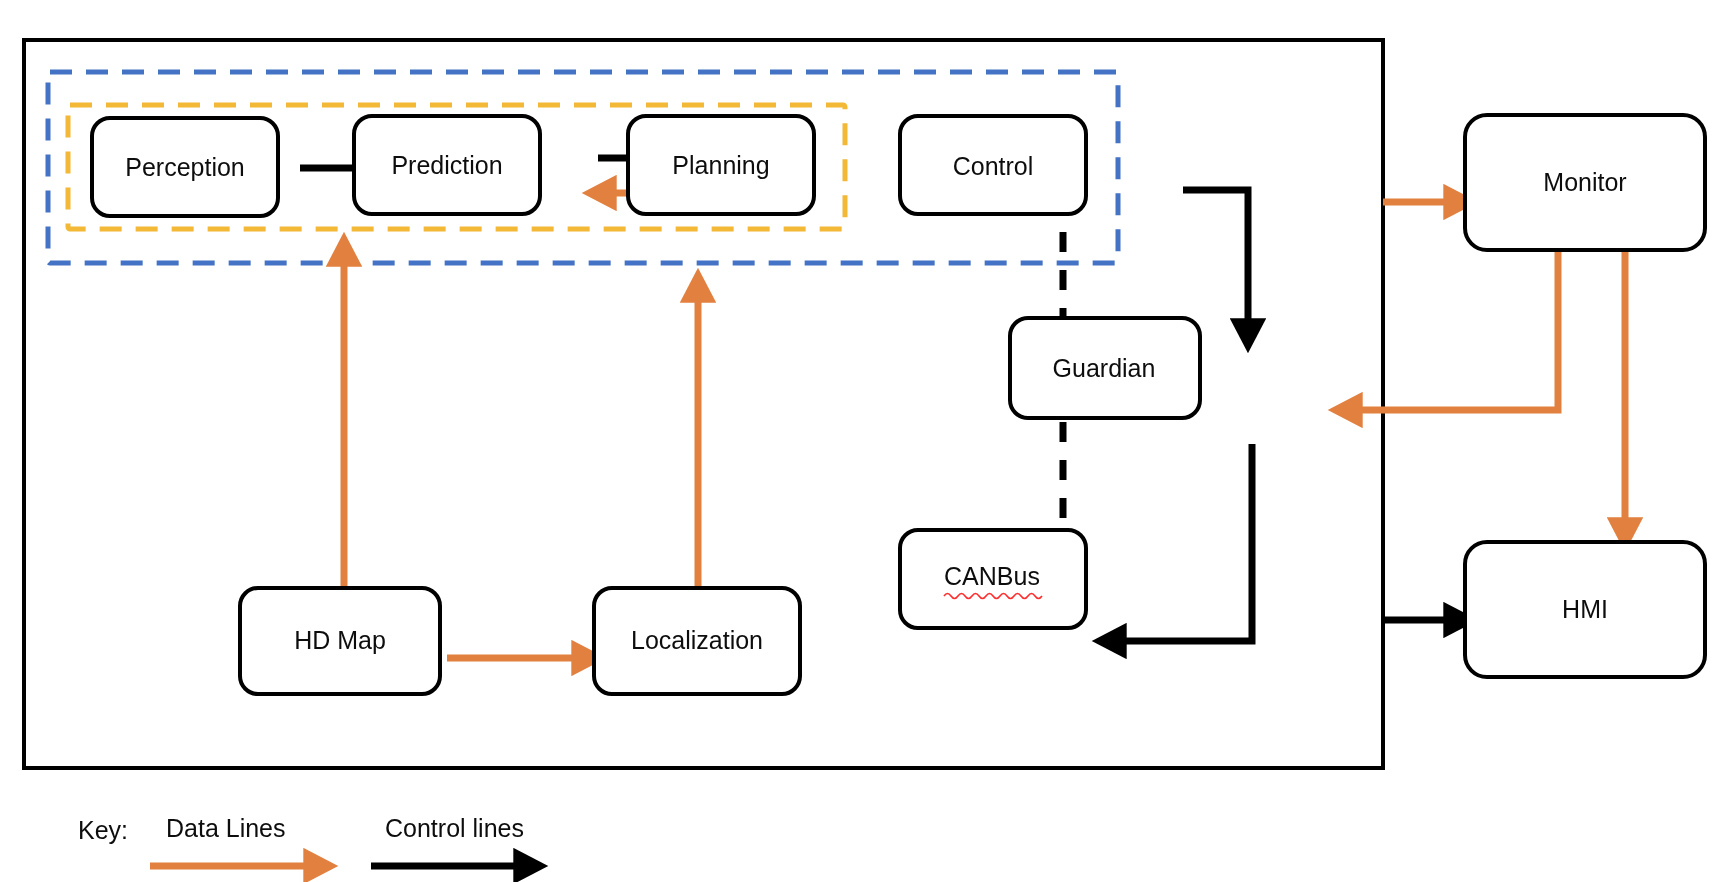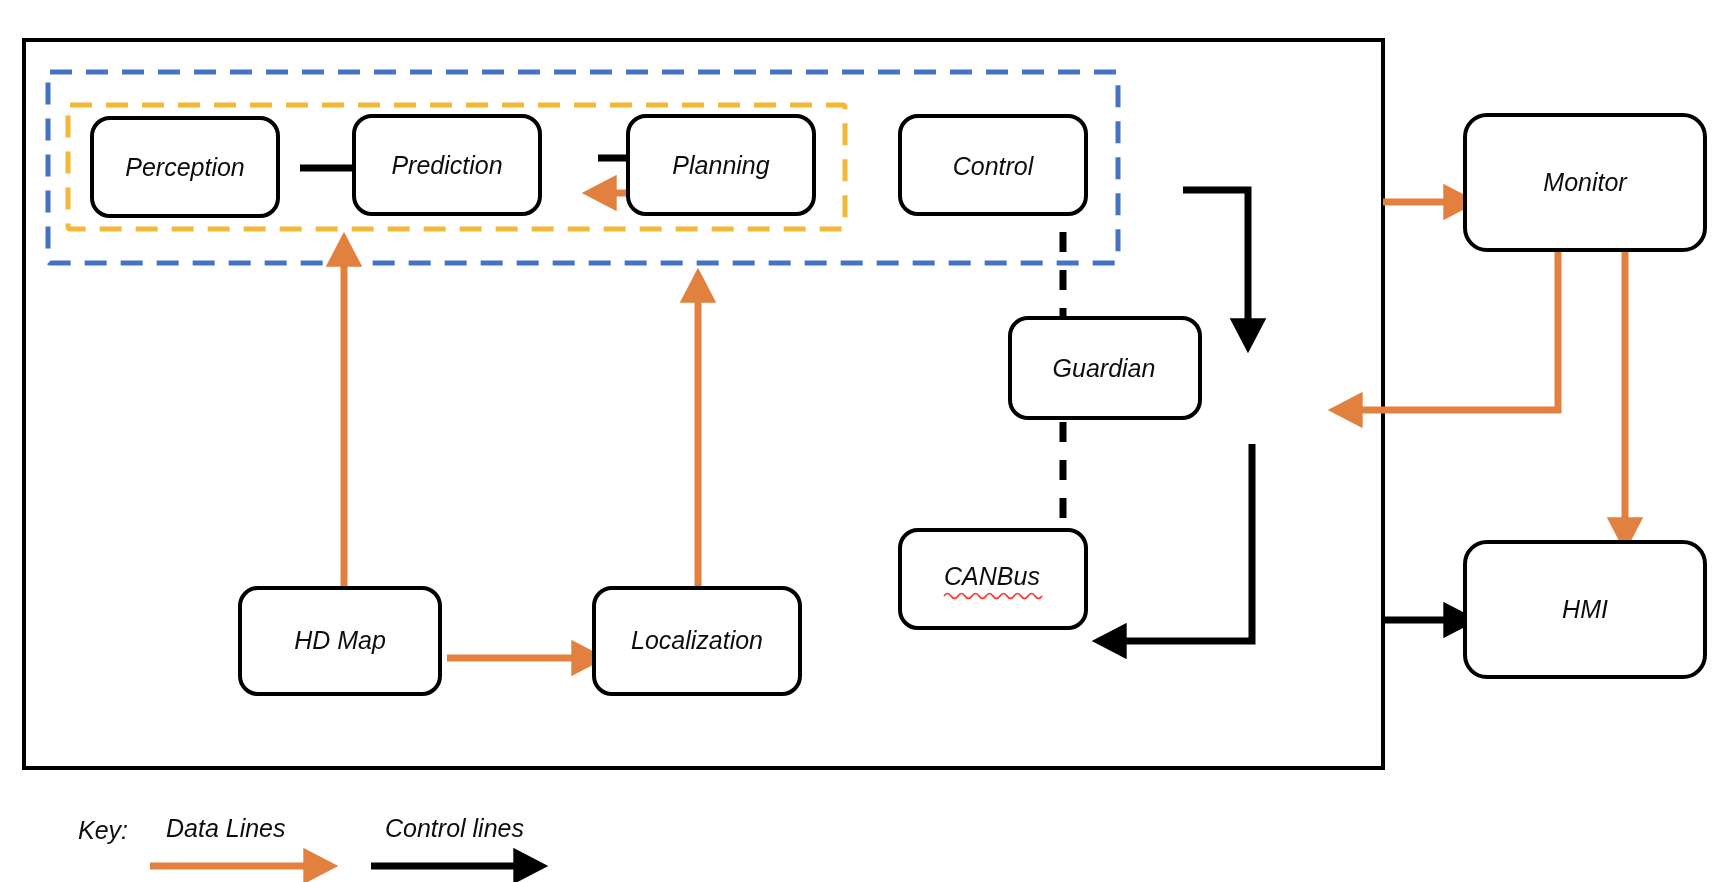--- a/index.html
+++ b/index.html
@@ -7,21 +7,20 @@
     padding: 0;
     background: #ffffff;
   }
   #canvas {
     position: relative;
     width: 1732px;
     height: 882px;
     background: #ffffff;
     font-family: "Liberation Sans", sans-serif;
     overflow: hidden;
-    font-style: italic;
   }
   svg#diagram {
     position: absolute;
     left: 0;
     top: 0;
     width: 1732px;
     height: 882px;
   }
   .node-label {
     font-family: "Liberation Sans", sans-serif;

